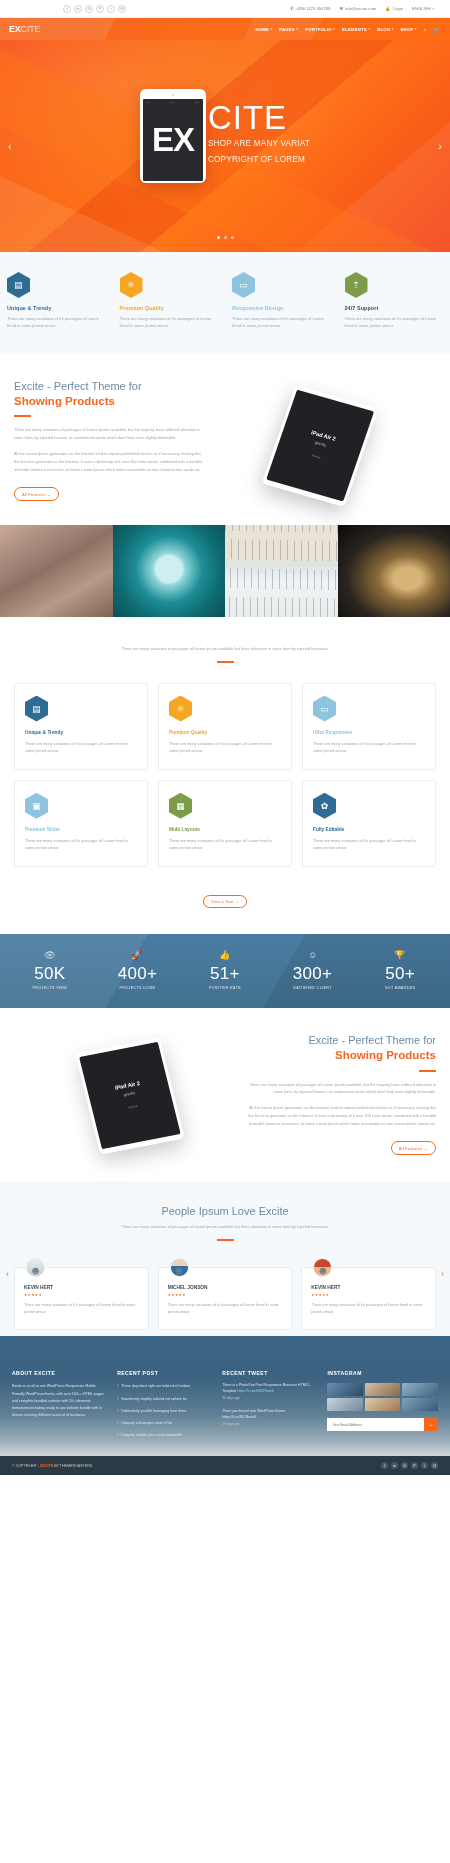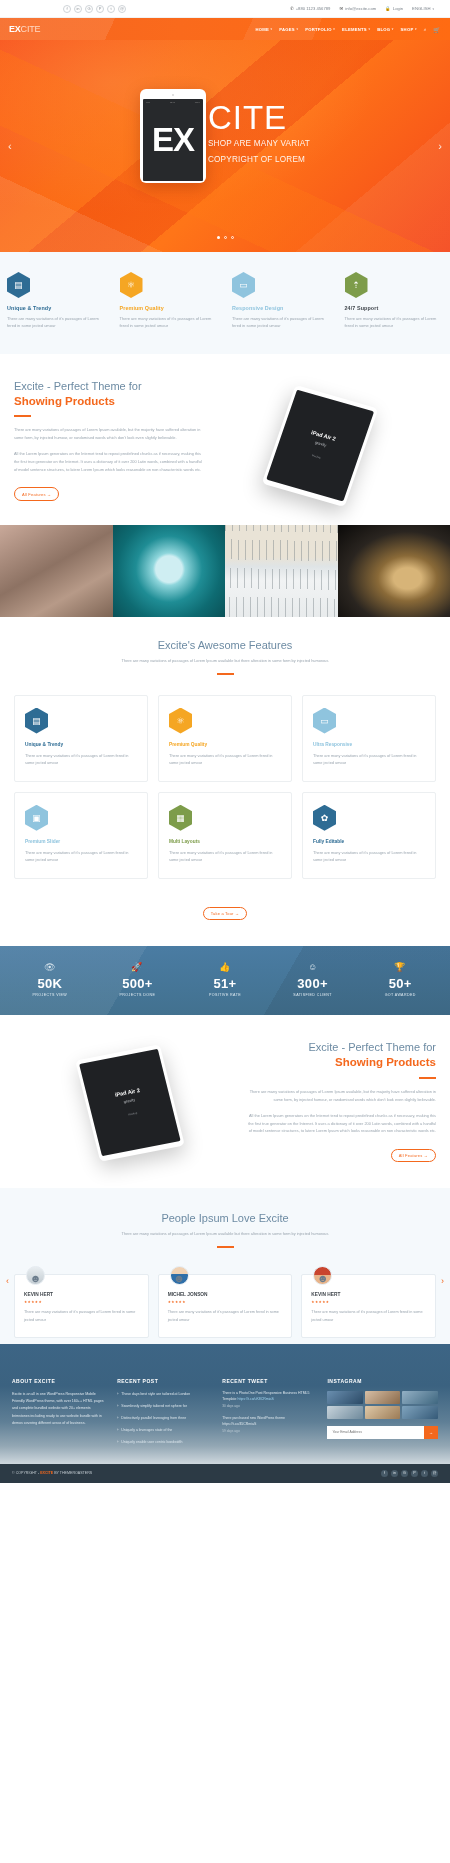--- a/index.html
+++ b/index.html
@@ -151,21 +151,21 @@
 
   
   .counters{
     background:linear-gradient(180deg,#4a7ca3 0%,#42718f 100%);
     padding:16px 6px 18px; display:flex; position:relative; overflow:hidden;
   }
   .counters:before{ content:""; position:absolute; inset:0;
     background:linear-gradient(120deg,rgba(255,255,255,.07) 0 30%,transparent 30% 62%,rgba(0,0,0,.08) 62%); }
   .cnt{ flex:1; text-align:center; position:relative; z-index:2; }
   .cnt-ic{ font-size:9px; color:#dbe7ef; margin-bottom:5px; display:block; }
-  .cnt-n{ font-size:13px; color:#fff; font-weight:700; letter-spacing:.3px; line-height:1.1; }
+  .cnt-n{ font-size:17px; color:#fff; font-weight:400; letter-spacing:.3px; line-height:1.1; }
   .cnt-l{ font-size:3.6px; color:#e2edf4; letter-spacing:.4px; margin-top:2px; }
 
   
   .show2{ padding:26px 14px 26px; display:flex; align-items:flex-start; background:#fff; }
   .s2-l{ flex:1; display:flex; align-items:center; justify-content:center; padding-top:10px; }
   .s2-r{ width:190px; text-align:right; }
   .tilt2{
     width:86px;height:104px;background:#fff;border-radius:5px;padding:4px 3px;
     transform:rotate(-14deg) skewY(3deg); box-shadow:0 8px 20px rgba(0,0,0,.20);
   }
@@ -385,21 +385,20 @@
 
   <div class="gallery">
     <div class="g g1"></div>
     <div class="g g2"></div>
     <div class="g g3"></div>
     <div class="g g4"></div>
   </div>
 
   <div class="feat">
     <div class="sec-h">
-      <div class="sec-t">Excite's Awesome Features</div>
       <div class="sec-p">There are many variations of passages of Lorem Ipsum available but there alteration in some form by injected humorous</div>
       <div class="sec-rule"></div>
     </div>
     <div class="grid" id="featGrid">
   <div class="card">
     <div class="hex blue">▤</div>
     <div class="card-t c1">Unique &amp; Trendy</div>
     <div class="card-p">There are many variations of it's passages of Lorem fered in some jected umour</div>
   </div>
   <div class="card">
@@ -434,21 +433,21 @@
   </div>
 
   <div class="counters" id="counters">
   <div class="cnt">
     <span class="cnt-ic">👁</span>
     <div class="cnt-n">50K</div>
     <div class="cnt-l">PROJECTS VIEW</div>
   </div>
   <div class="cnt">
     <span class="cnt-ic">🚀</span>
-    <div class="cnt-n">500+</div>
+    <div class="cnt-n">400+</div>
     <div class="cnt-l">PROJECTS DONE</div>
   </div>
   <div class="cnt">
     <span class="cnt-ic">👍</span>
     <div class="cnt-n">51+</div>
     <div class="cnt-l">POSITIVE RATE</div>
   </div>
   <div class="cnt">
     <span class="cnt-ic">☺</span>
     <div class="cnt-n">300+</div>

